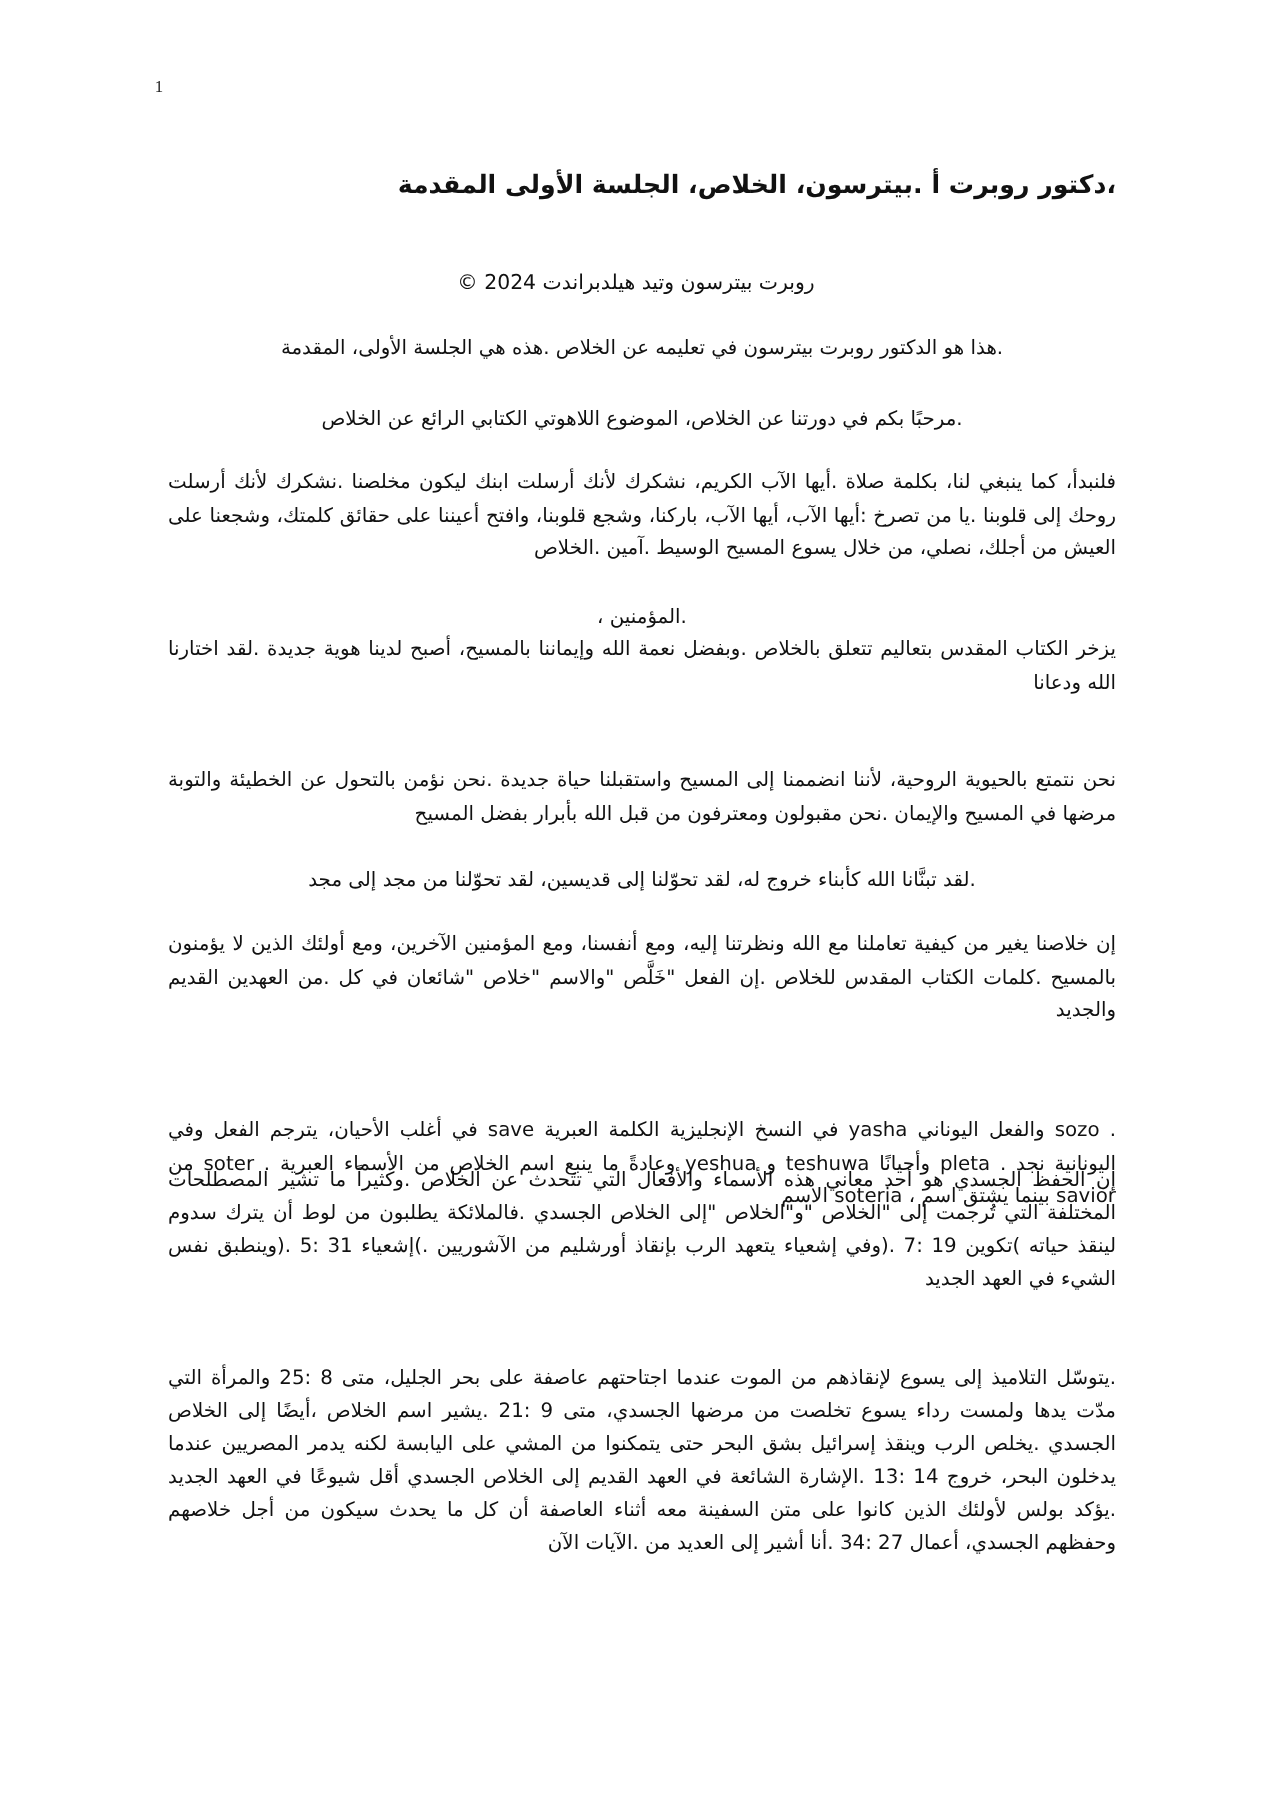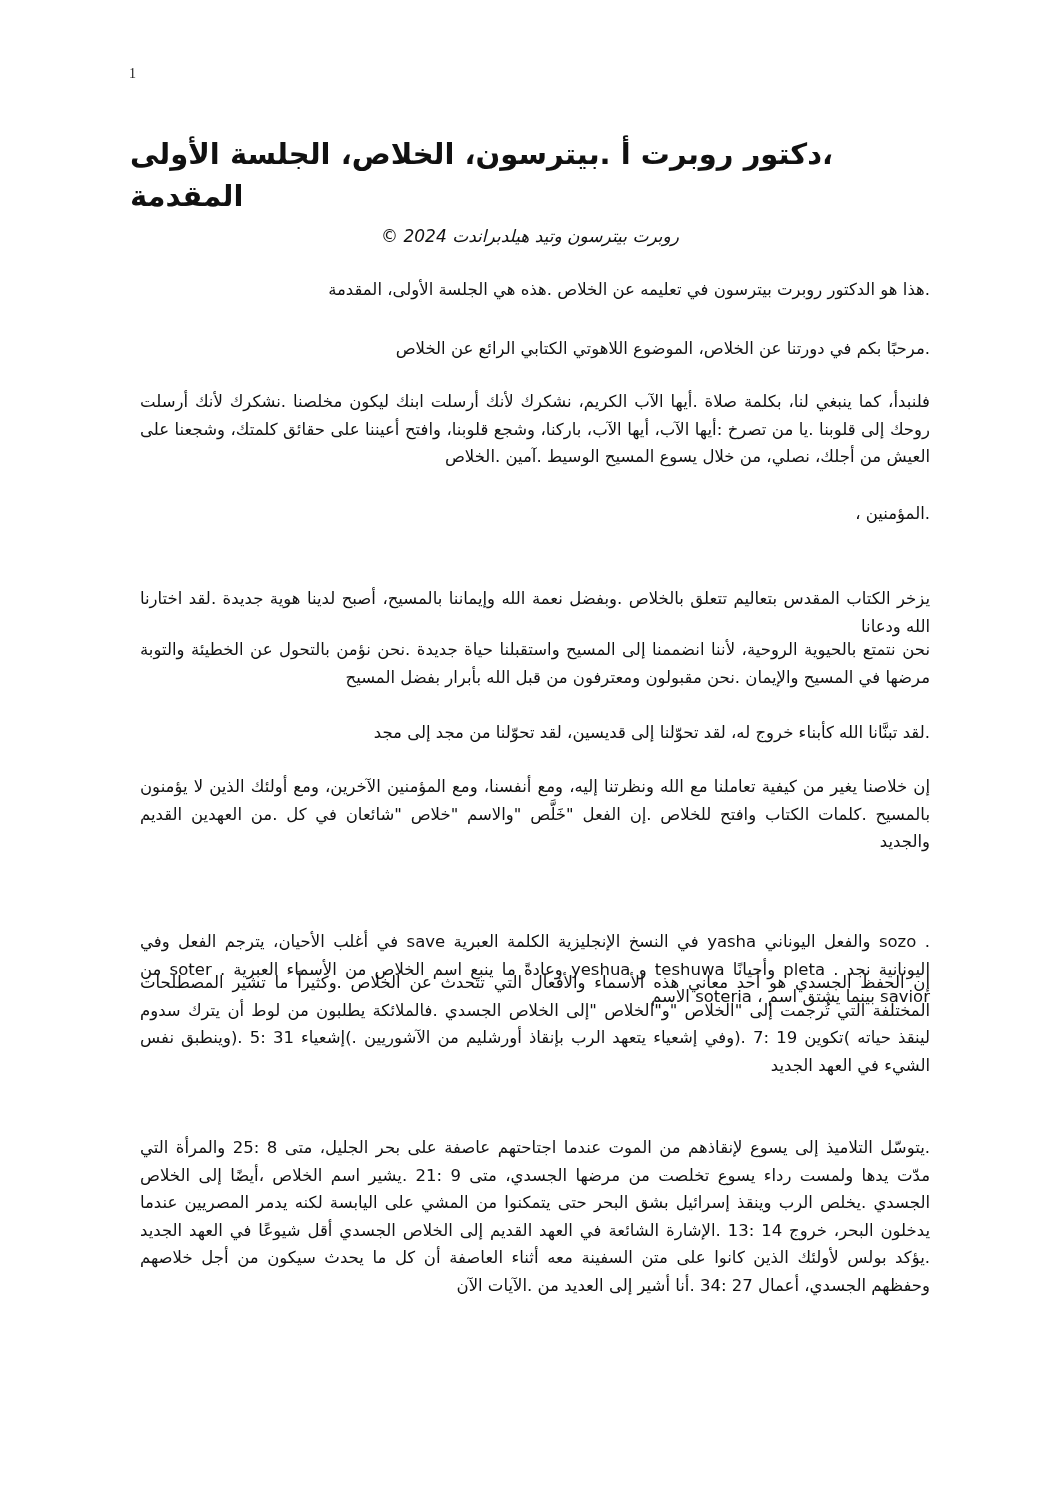--- a/index.html
+++ b/index.html
@@ -21,62 +21,61 @@
       top: 66px;
       font-family: "Liberation Serif", serif;
       font-size: 14px;
       color: #222;
     }
     .title {
       position: absolute;
       left: 130px;
       width: 800px;
       top: 133px;
-      text-align: left;
+      text-align: right;
       direction: rtl;
       font-weight: bold;
-      font-size: 29px;
+      font-size: 21px;
       line-height: 42px;
       margin: 0;
     }
     .copyright {
       position: absolute;
       left: 130px;
       width: 800px;
       top: 224px;
       text-align: center;
       direction: rtl;
       font-size: 17px;
       line-height: 24px;
-      font-style: italic;
     }
     .para {
       position: absolute;
       right: 128px;
       width: 790px;
       direction: rtl;
-      text-align: right;
+      text-align: center;
       font-size: 16.5px;
       line-height: 27.5px;
       margin: 0;
     }
     .p-justify { text-align: justify; text-align-last: right; margin-left: 44px; }
   </style>
 </head>
 <body>
 
 <div class="page-number">1</div>
 
 <h1 class="title">،دكتور روبرت أ .بيترسون، الخلاص، الجلسة الأولى المقدمة</h1>
 
 <div class="copyright">روبرت بيترسون وتيد هيلدبراندت 2024 ©</div>
 
 <p class="para" style="top:276px;">.هذا هو الدكتور روبرت بيترسون في تعليمه عن الخلاص .هذه هي الجلسة الأولى، المقدمة</p>
 <p class="para" style="top:335px;">.مرحبًا بكم في دورتنا عن الخلاص، الموضوع اللاهوتي الكتابي الرائع عن الخلاص</p>
 <p class="para p-justify" style="top:388px;">فلنبدأ، كما ينبغي لنا، بكلمة صلاة .أيها الآب الكريم، نشكرك لأنك أرسلت ابنك ليكون مخلصنا .نشكرك لأنك أرسلت روحك إلى قلوبنا .يا من تصرخ :أيها الآب، أيها الآب، باركنا، وشجع قلوبنا، وافتح أعيننا على حقائق كلمتك، وشجعنا على العيش من أجلك، نصلي، من خلال يسوع المسيح الوسيط .آمين .الخلاص</p>
 <p class="para" style="top:500px;">.المؤمنين ،</p>
-<p class="para p-justify" style="top:585px;">يزخر الكتاب المقدس بتعاليم تتعلق بالخلاص .وبفضل نعمة الله وإيماننا بالمسيح، أصبح لدينا هوية جديدة .لقد اختارنا الله ودعانا</p>
+<p class="para p-justify" style="top:527px;">يزخر الكتاب المقدس بتعاليم تتعلق بالخلاص .وبفضل نعمة الله وإيماننا بالمسيح، أصبح لدينا هوية جديدة .لقد اختارنا الله ودعانا</p>
 <p class="para p-justify" style="top:636px;">نحن نتمتع بالحيوية الروحية، لأننا انضممنا إلى المسيح واستقبلنا حياة جديدة .نحن نؤمن بالتحول عن الخطيئة والتوبة مرضها في المسيح والإيمان .نحن مقبولون ومعترفون من قبل الله بأبرار بفضل المسيح</p>
 <p class="para" style="top:719px;">.لقد تبنَّانا الله كأبناء خروج له، لقد تحوّلنا إلى قديسين، لقد تحوّلنا من مجد إلى مجد</p>
-<p class="para p-justify" style="top:773px;">إن خلاصنا يغير من كيفية تعاملنا مع الله ونظرتنا إليه، ومع أنفسنا، ومع المؤمنين الآخرين، ومع أولئك الذين لا يؤمنون بالمسيح .كلمات الكتاب وافتح للخلاص .إن الفعل "خَلَّص "والاسم "خلاص "شائعان في كل .من العهدين القديم والجديد</p>
+<p class="para p-justify" style="top:773px;">إن خلاصنا يغير من كيفية تعاملنا مع الله ونظرتنا إليه، ومع أنفسنا، ومع المؤمنين الآخرين، ومع أولئك الذين لا يؤمنون بالمسيح .كلمات الكتاب المقدس للخلاص .إن الفعل "خَلَّص "والاسم "خلاص "شائعان في كل .من العهدين القديم والجديد</p>
 <p class="para p-justify" style="top:928px;">. sozo والفعل اليوناني yasha في النسخ الإنجليزية الكلمة العبرية save في أغلب الأحيان، يترجم الفعل وفي اليونانية نجد . pleta وأحيانًا teshuwa و yeshua وعادةً ما ينبع اسم الخلاص من الأسماء العبرية . soter من savior بينما يشتق اسم ، soteria الاسم</p>
 <p class="para p-justify" style="top:969px;">إن الحفظ الجسدي هو أحد معاني هذه الأسماء والأفعال التي تتحدث عن الخلاص .وكثيراً ما تشير المصطلحات المختلفة التي تُرجمت إلى "الخلاص "و"الخلاص "إلى الخلاص الجسدي .فالملائكة يطلبون من لوط أن يترك سدوم لينقذ حياته )تكوين 19 :7 .(وفي إشعياء يتعهد الرب بإنقاذ أورشليم من الآشوريين .)إشعياء 31 :5 .(وينطبق نفس الشيء في العهد الجديد</p>
 <p class="para p-justify" style="top:1134px;">.يتوسّل التلاميذ إلى يسوع لإنقاذهم من الموت عندما اجتاحتهم عاصفة على بحر الجليل، متى 8 :25 والمرأة التي مدّت يدها ولمست رداء يسوع تخلصت من مرضها الجسدي، متى 9 :21 .يشير اسم الخلاص ،أيضًا إلى الخلاص الجسدي .يخلص الرب وينقذ إسرائيل بشق البحر حتى يتمكنوا من المشي على اليابسة لكنه يدمر المصريين عندما يدخلون البحر، خروج 14 :13 .الإشارة الشائعة في العهد القديم إلى الخلاص الجسدي أقل شيوعًا في العهد الجديد .يؤكد بولس لأولئك الذين كانوا على متن السفينة معه أثناء العاصفة أن كل ما يحدث سيكون من أجل خلاصهم وحفظهم الجسدي، أعمال 27 :34 .أنا أشير إلى العديد من .الآيات الآن</p>
 
 </body></html>

